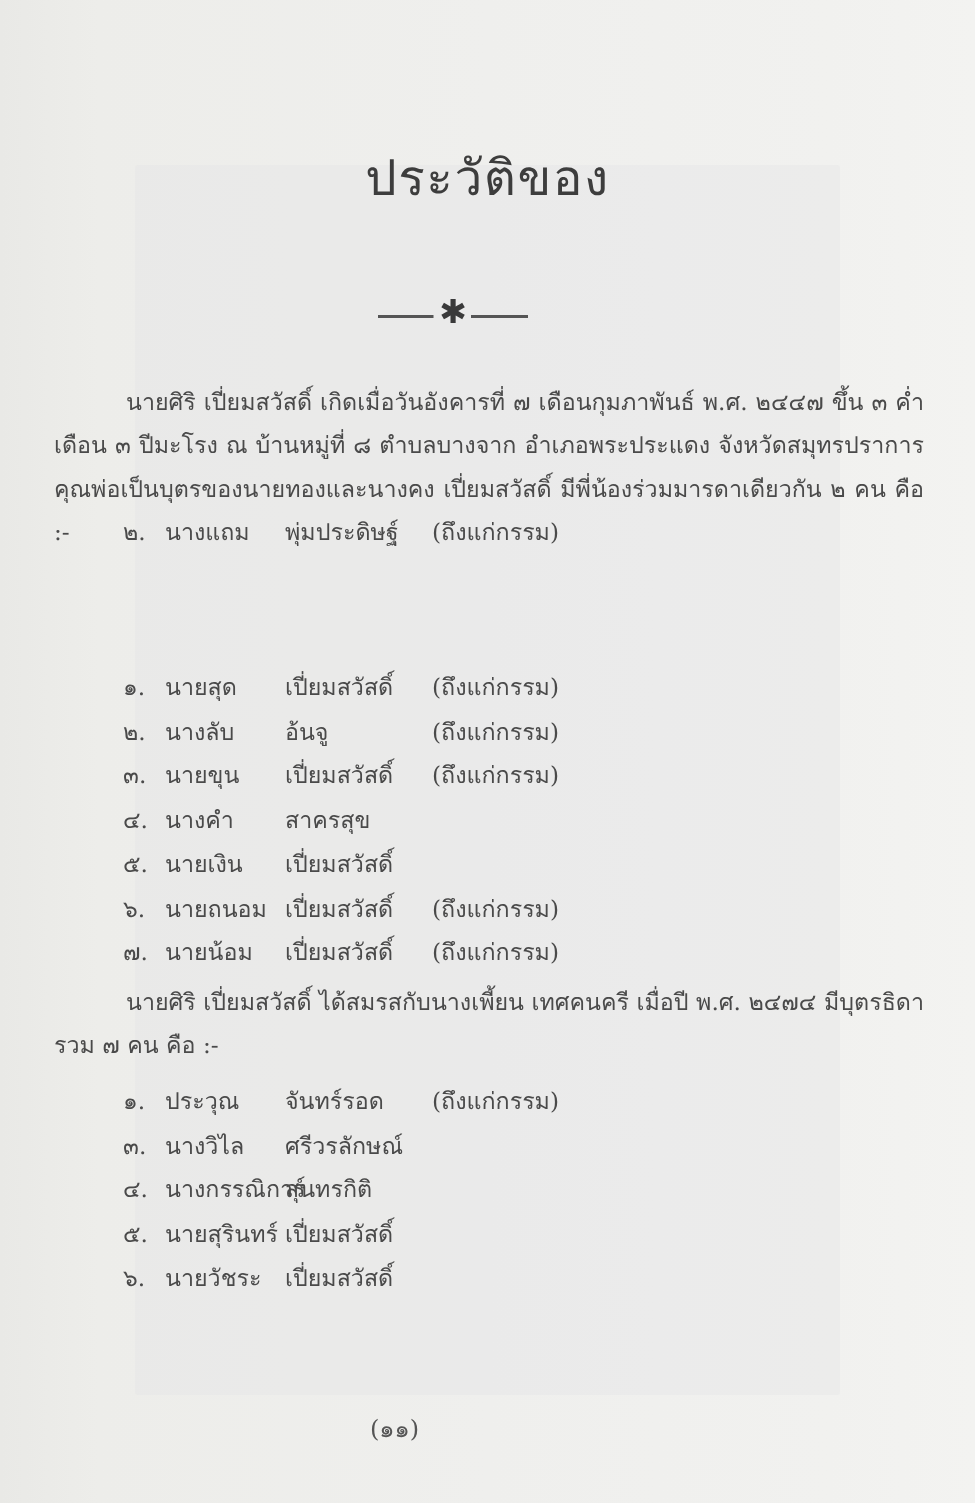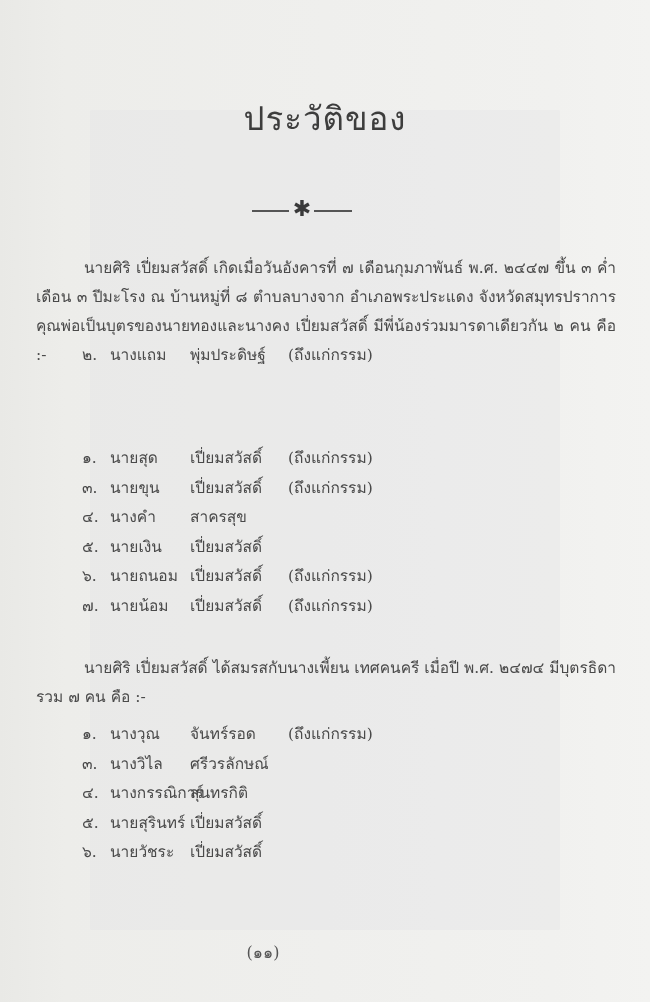--- a/index.html
+++ b/index.html
@@ -142,41 +142,44 @@
       <span class="num">๒.</span><span class="first">นางแถม</span><span class="last">พุ่มประดิษฐ์</span><span class="note">(ถึงแก่กรรม)</span>
     </li>
   </ul>
 
 
   <ul class="list" style="top:444px;">
     <li>
       <span class="num">๑.</span><span class="first">นายสุด</span><span class="last">เปี่ยมสวัสดิ์</span><span class="note">(ถึงแก่กรรม)</span>
     </li>
     <li>
+      <span class="num">๒.</span><span class="first">นางลับ</span><span class="last">อ้นจู</span><span class="note">(ถึงแก่กรรม)</span>
+    </li>
+    <li>
       <span class="num">๓.</span><span class="first">นายขุน</span><span class="last">เปี่ยมสวัสดิ์</span><span class="note">(ถึงแก่กรรม)</span>
     </li>
     <li>
       <span class="num">๔.</span><span class="first">นางคำ</span><span class="last">สาครสุข</span><span class="note"></span>
     </li>
     <li>
       <span class="num">๕.</span><span class="first">นายเงิน</span><span class="last">เปี่ยมสวัสดิ์</span><span class="note"></span>
     </li>
     <li>
       <span class="num">๖.</span><span class="first">นายถนอม</span><span class="last">เปี่ยมสวัสดิ์</span><span class="note">(ถึงแก่กรรม)</span>
     </li>
     <li>
       <span class="num">๗.</span><span class="first">นายน้อม</span><span class="last">เปี่ยมสวัสดิ์</span><span class="note">(ถึงแก่กรรม)</span>
     </li>
   </ul>
 
   <p class="para" style="top:654px;"><span class="indent"></span><span>นายศิริ  เปี่ยมสวัสดิ์  ได้สมรสกับนางเพี้ยน  เทศคนครี  เมื่อปี  พ.ศ.  ๒๔๗๔  มีบุตรธิดา รวม  ๗  คน  คือ :-</span></p>
 
   <ul class="list list-wide" style="top:720px;">
     <li>
-      <span class="num">๑.</span><span class="first">นางวุณ</span><span class="last">จันทร์รอด</span><span class="note">(ถึงแก่กรรม)</span>
+      <span class="num">๑.</span><span class="first">ประวุณ</span><span class="last">จันทร์รอด</span><span class="note">(ถึงแก่กรรม)</span>
     </li>
     <li>
       <span class="num">๓.</span><span class="first">นางวิไล</span><span class="last">ศรีวรลักษณ์</span><span class="note"></span>
     </li>
     <li>
       <span class="num">๔.</span><span class="first">นางกรรณิการ์</span><span class="last">สุนทรกิติ</span><span class="note"></span>
     </li>
     <li>
       <span class="num">๕.</span><span class="first">นายสุรินทร์</span><span class="last">เปี่ยมสวัสดิ์</span><span class="note"></span>
     </li>

